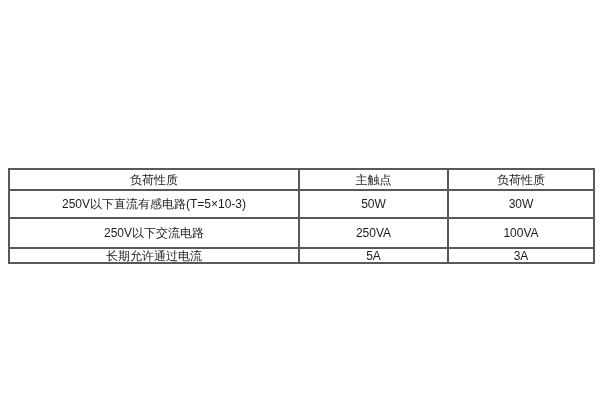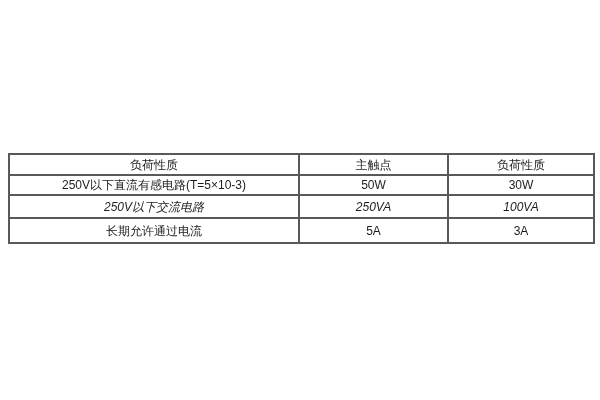--- a/index.html
+++ b/index.html
@@ -10,21 +10,21 @@
     width: 600px;
     height: 400px;
     background: #ffffff;
     position: relative;
     font-family: "Liberation Sans", sans-serif;
     overflow: hidden;
   }
   .table-wrap {
     position: absolute;
     left: 8px;
-    top: 153px;
+    top: 168px;
   }
   table.spec {
     border-collapse: collapse;
     table-layout: fixed;
     width: 585px;
     font-size: 12px;
     color: #1c1c1c;
     background: #ffffff;
   }
   table.spec th,
@@ -32,23 +32,23 @@
     border: 2px solid #595959;
     text-align: center;
     vertical-align: middle;
     font-weight: normal;
     padding: 0 2px;
     white-space: nowrap;
     overflow: hidden;
     line-height: 1;
   }
   tr.h-row  { height: 21px; }
-  tr.d-row0 { height: 20px; }
-  tr.d-row1 { height: 23px; font-style: italic; }
-  tr.d-row2 { height: 25px; margin-top: 46px; }
+  tr.d-row0 { height: 28px; }
+  tr.d-row1 { height: 30px; }
+  tr.d-row2 { height: 15px; margin-top: 46px; }
 </style>
 </head>
 <body>
 
 <div class="table-wrap">
   <table class="spec">
     <colgroup>
       <col style="width:290px">
       <col style="width:149px">
       <col style="width:146px">

